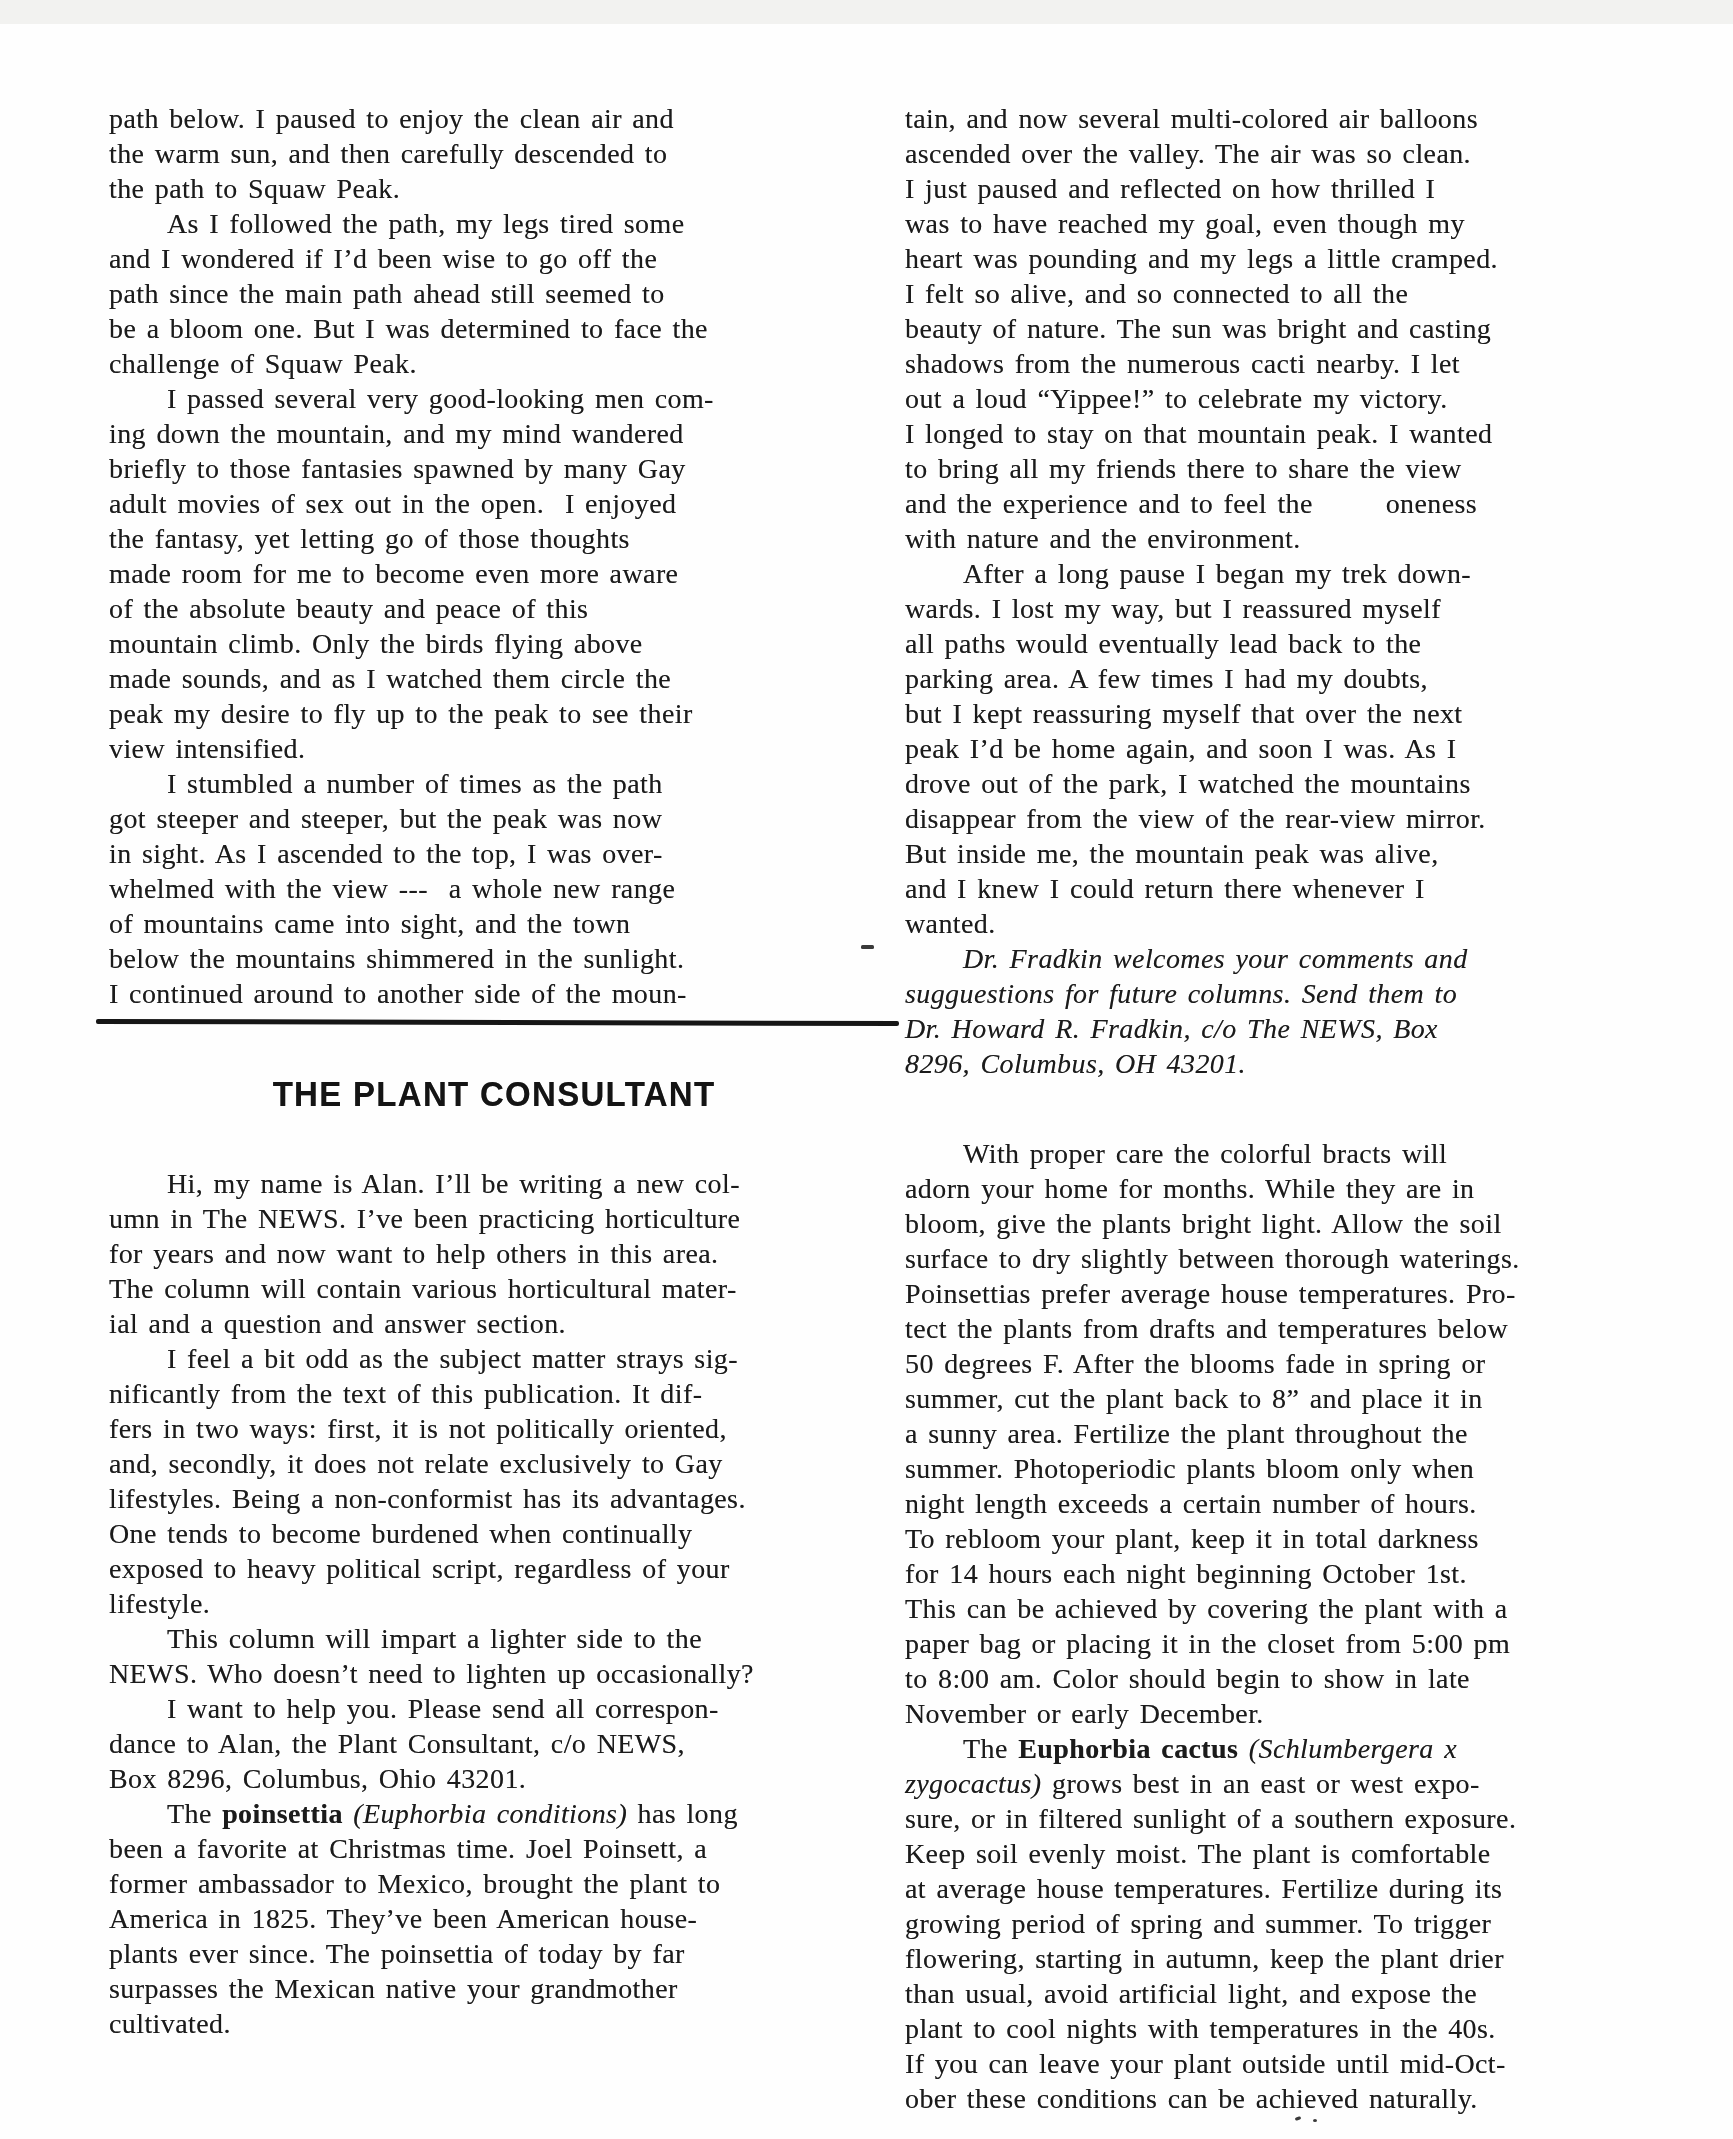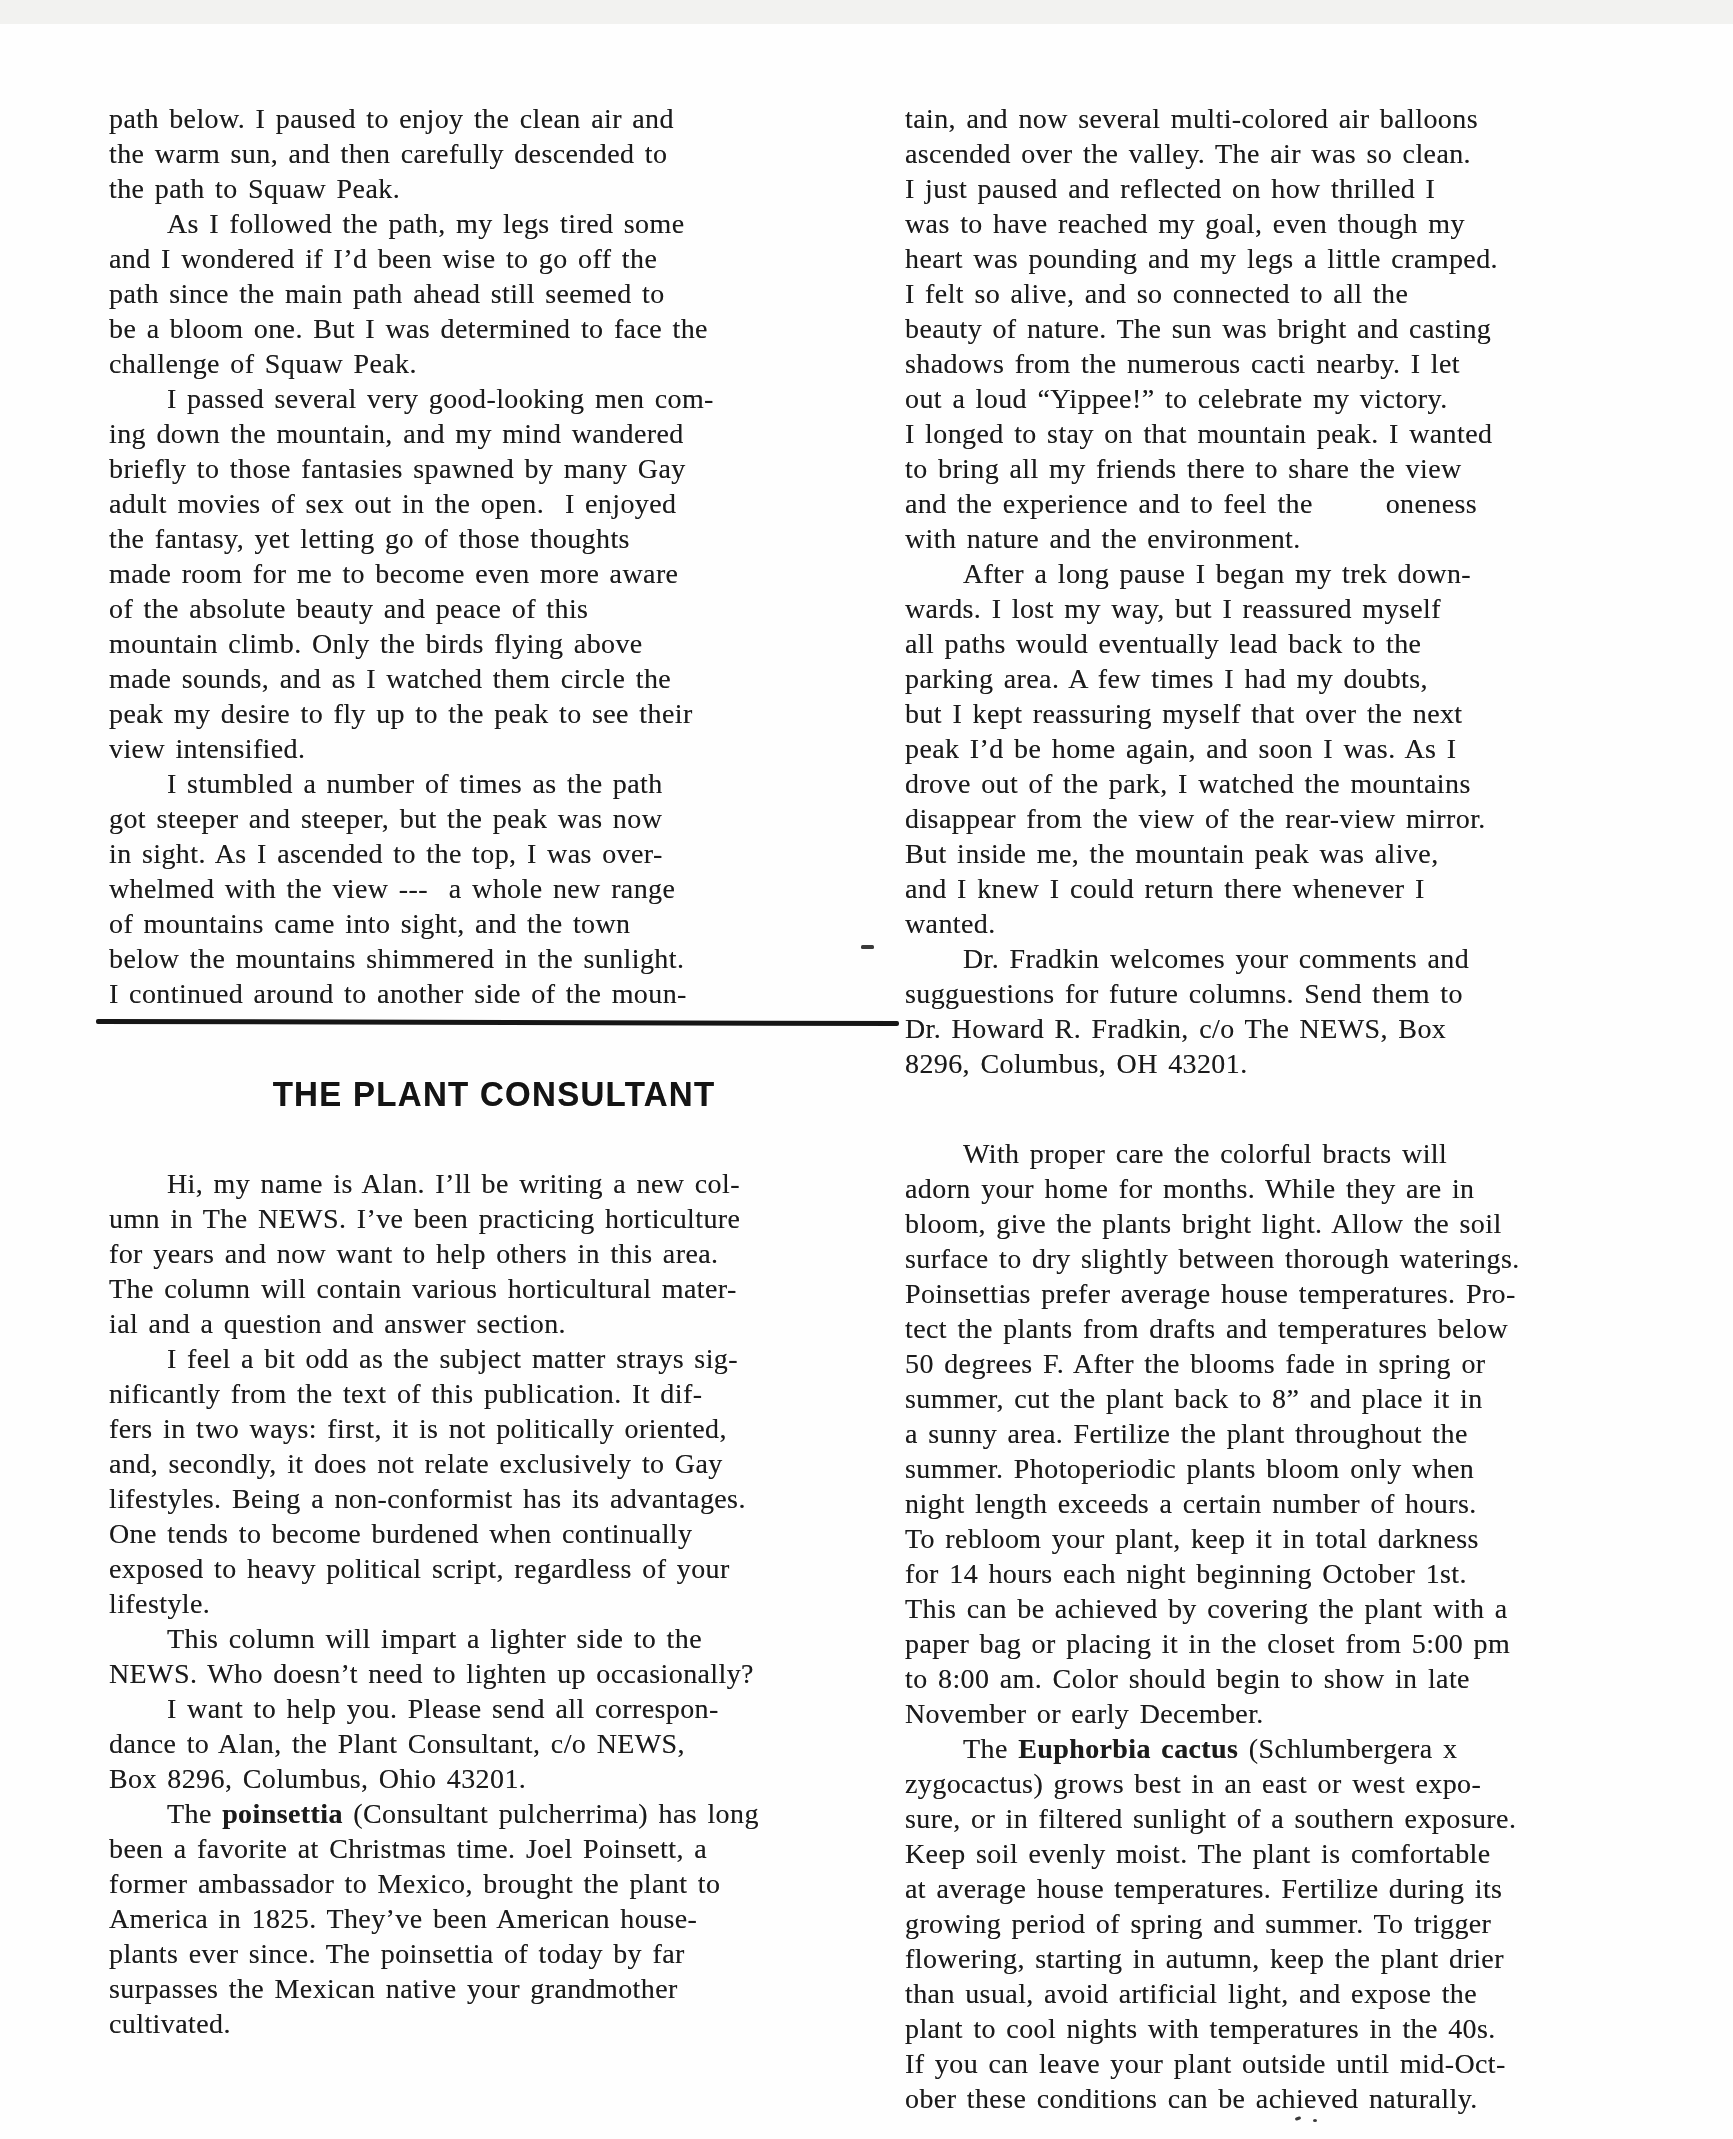--- a/index.html
+++ b/index.html
@@ -27,21 +27,21 @@
   .para {
     margin: 0;
     white-space: pre;          
     font-size: 28px;
     line-height: 35px;
     letter-spacing: 0.4px;
     word-spacing: 3px;
     text-shadow: 0 0 0.5px rgba(10,10,10,0.45);
   }
   .ind { text-indent: 58px; }
-  .i   { }
+  .i   { font-style: italic; }
   .b   { font-weight: 700; }
 
   .rule {
     margin: 9px 0 0 -12.7px;
     width: 803px;
     height: 4.6px;
     background: #161616;
     border-radius: 2px;
     transform: rotate(0.15deg);
   }
@@ -121,21 +121,21 @@
 and, secondly, it does not relate exclusively to Gay
 lifestyles. Being a non-conformist has its advantages.
 One tends to become burdened when continually
 exposed to heavy political script, regardless of your
 lifestyle.</div>
       <div class="para ind">This column will impart a lighter side to the
 NEWS. Who doesn’t need to lighten up occasionally?</div>
       <div class="para ind">I want to help you. Please send all correspon-
 dance to Alan, the Plant Consultant, c/o NEWS,
 Box 8296, Columbus, Ohio 43201.</div>
-      <div class="para ind"><span>The </span><span class="b">poinsettia </span><span class="i">(Consultant pulcherrima)</span><span> has long
+      <div class="para ind"><span>The </span><span class="b">poinsettia </span><span class="i">(Euphorbia conditions)</span><span> has long
 been a favorite at Christmas time. Joel Poinsett, a
 former ambassador to Mexico, brought the plant to
 America in 1825. They’ve been American house-
 plants ever since. The poinsettia of today by far
 surpasses the Mexican native your grandmother
 cultivated.</span></div>
     </div>
 
   </div>
 

